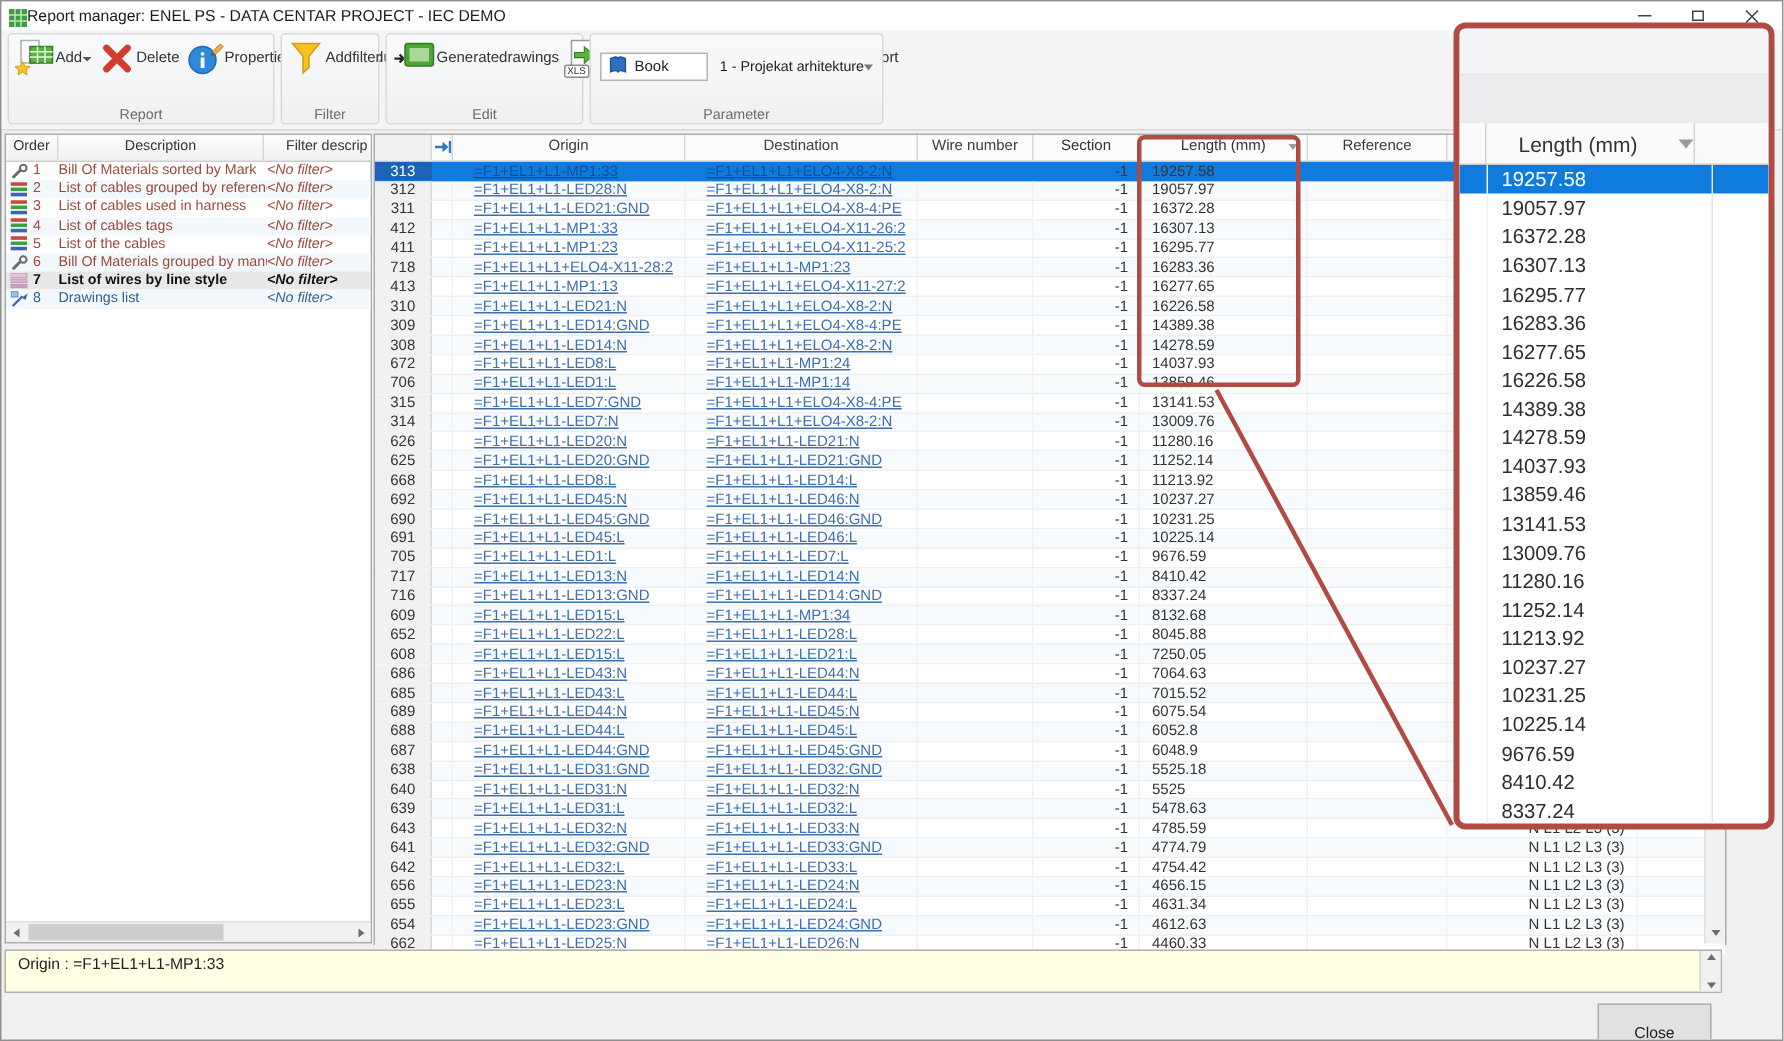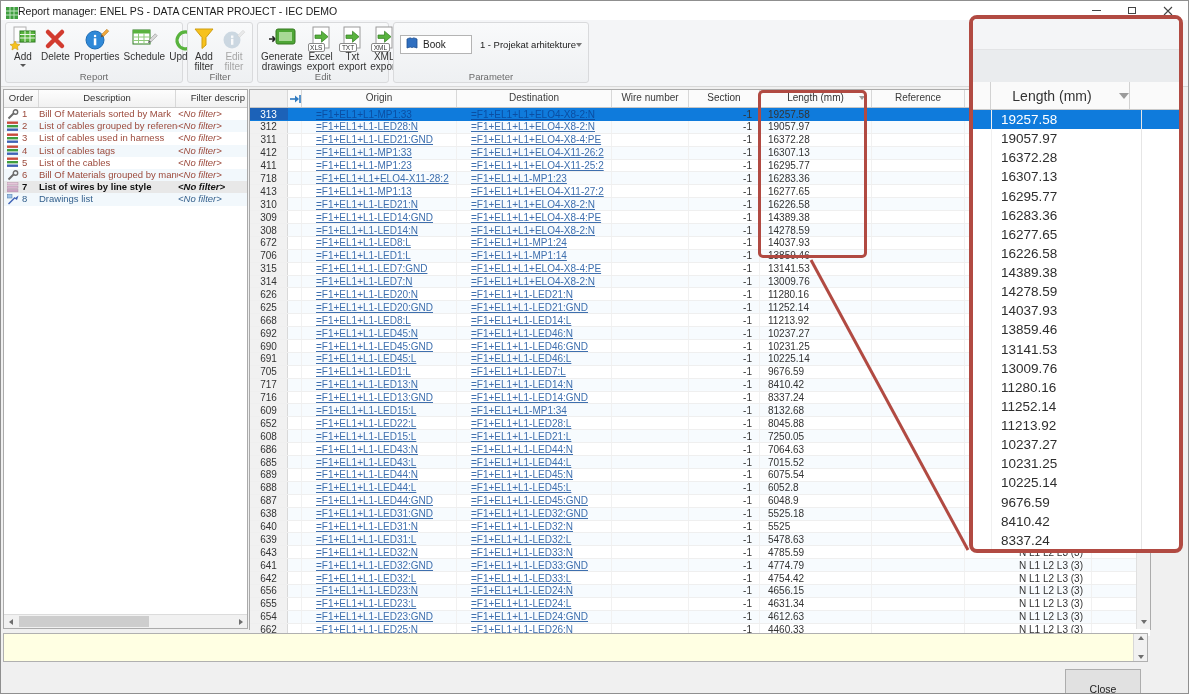--- a/index.html
+++ b/index.html
@@ -12,21 +12,21 @@
   .win-controls{position:absolute;right:2px;top:0;height:19px;display:flex;}
   .win-btn{width:36px;height:19px;display:flex;align-items:center;justify-content:center;color:#444;}
   .wc-min-glyph{width:9px;height:1px;background:#444;}
   .wc-max-glyph{width:8px;height:7px;border:1px solid #444;box-sizing:border-box;background:#fff;}
   
   .ribbon{position:absolute;left:0;top:19px;right:0;height:66px;background:#f4f5f7;border-bottom:1px solid #d8d8d8;}
   .rgroup{position:absolute;top:2px;height:61px;border:1px solid #d9dadc;border-radius:3px;
           background:linear-gradient(#f9fafb,#eef0f2);box-sizing:border-box;}
   .rgroup-label{position:absolute;bottom:0px;left:0;right:0;text-align:center;font-size:9.5px;color:#6b6b6b;}
   .btn-row{display:flex;align-items:flex-start;padding:1px 1px;height:48px;}
-  .rbtn{display:flex;flex-direction:column;align-items:center;justify-content:flex-start;
+  .rbtn{display:flex;flex-direction:row;align-items:center;justify-content:flex-start;
         padding:1px 2px;color:#333;font-size:10px;line-height:10px;text-align:center;cursor:default;}
   .rbtn .ic{height:27px;display:flex;align-items:center;justify-content:center;position:relative;}
   .rbtn.disabled{color:#a6a6a6;}
   .drop-caret{width:0;height:0;border-left:3px solid transparent;border-right:3px solid transparent;border-top:3.5px solid #555;margin-top:2px;}
   .pg-ico{position:relative;display:inline-block;}
   .badge{position:absolute;bottom:0;left:-1px;background:#fff;border:1px solid #8a8a8a;border-radius:2px;
          font-size:6.5px;line-height:7px;padding:0 1.5px;color:#333;}
   .param-row{display:flex;align-items:center;padding:12px 6px 0 6px;gap:8px;}
   .book-field{display:flex;align-items:center;gap:4px;background:#fff;border:1px solid #b4b4b4;
               width:92px;height:19px;padding:0 4px;font-size:10px;color:#222;box-sizing:border-box;}
@@ -925,20 +925,21 @@
           <span class="arr-u"></span>
         </div>
       <div class="v-thumb"></div>
       <div class="sb-btn" style="position:absolute;bottom:1px;">
           <span class="arr-d"></span>
         </div>
     </div>
   </div>
 
   <div class="status-box">
+    <div class="status-text">Origin : =F1+EL1+L1-MP1:33</div>
     <div class="status-sb">
       <span class="arr-u"></span>
       <span class="arr-d"></span>
     </div>
   </div>
 
   <div class="close-btn">Close</div>
 
   <div class="zoom-src"></div>
   <svg class="callout-svg">

